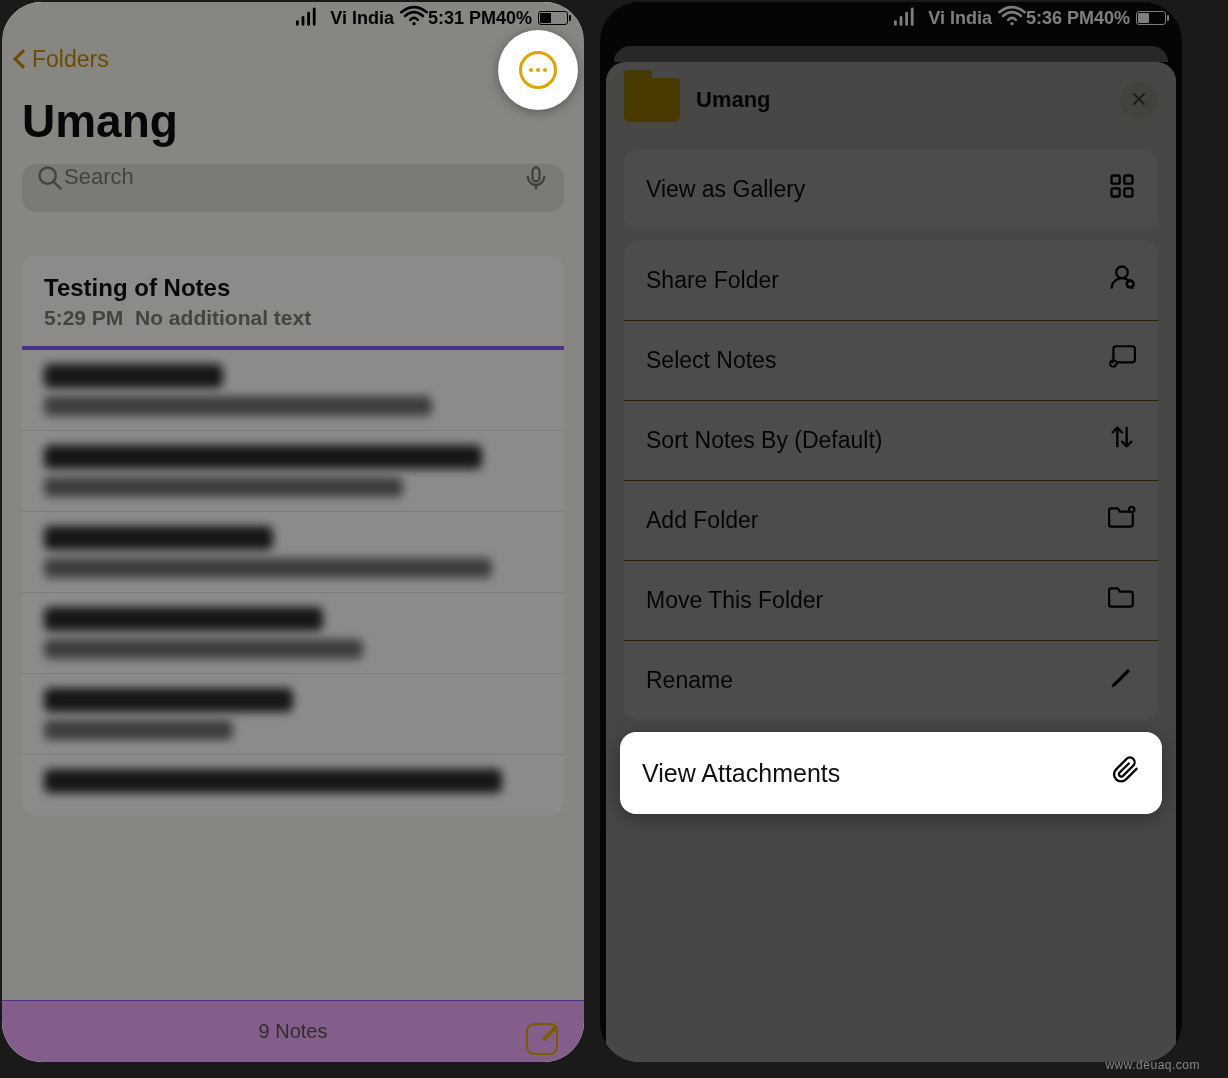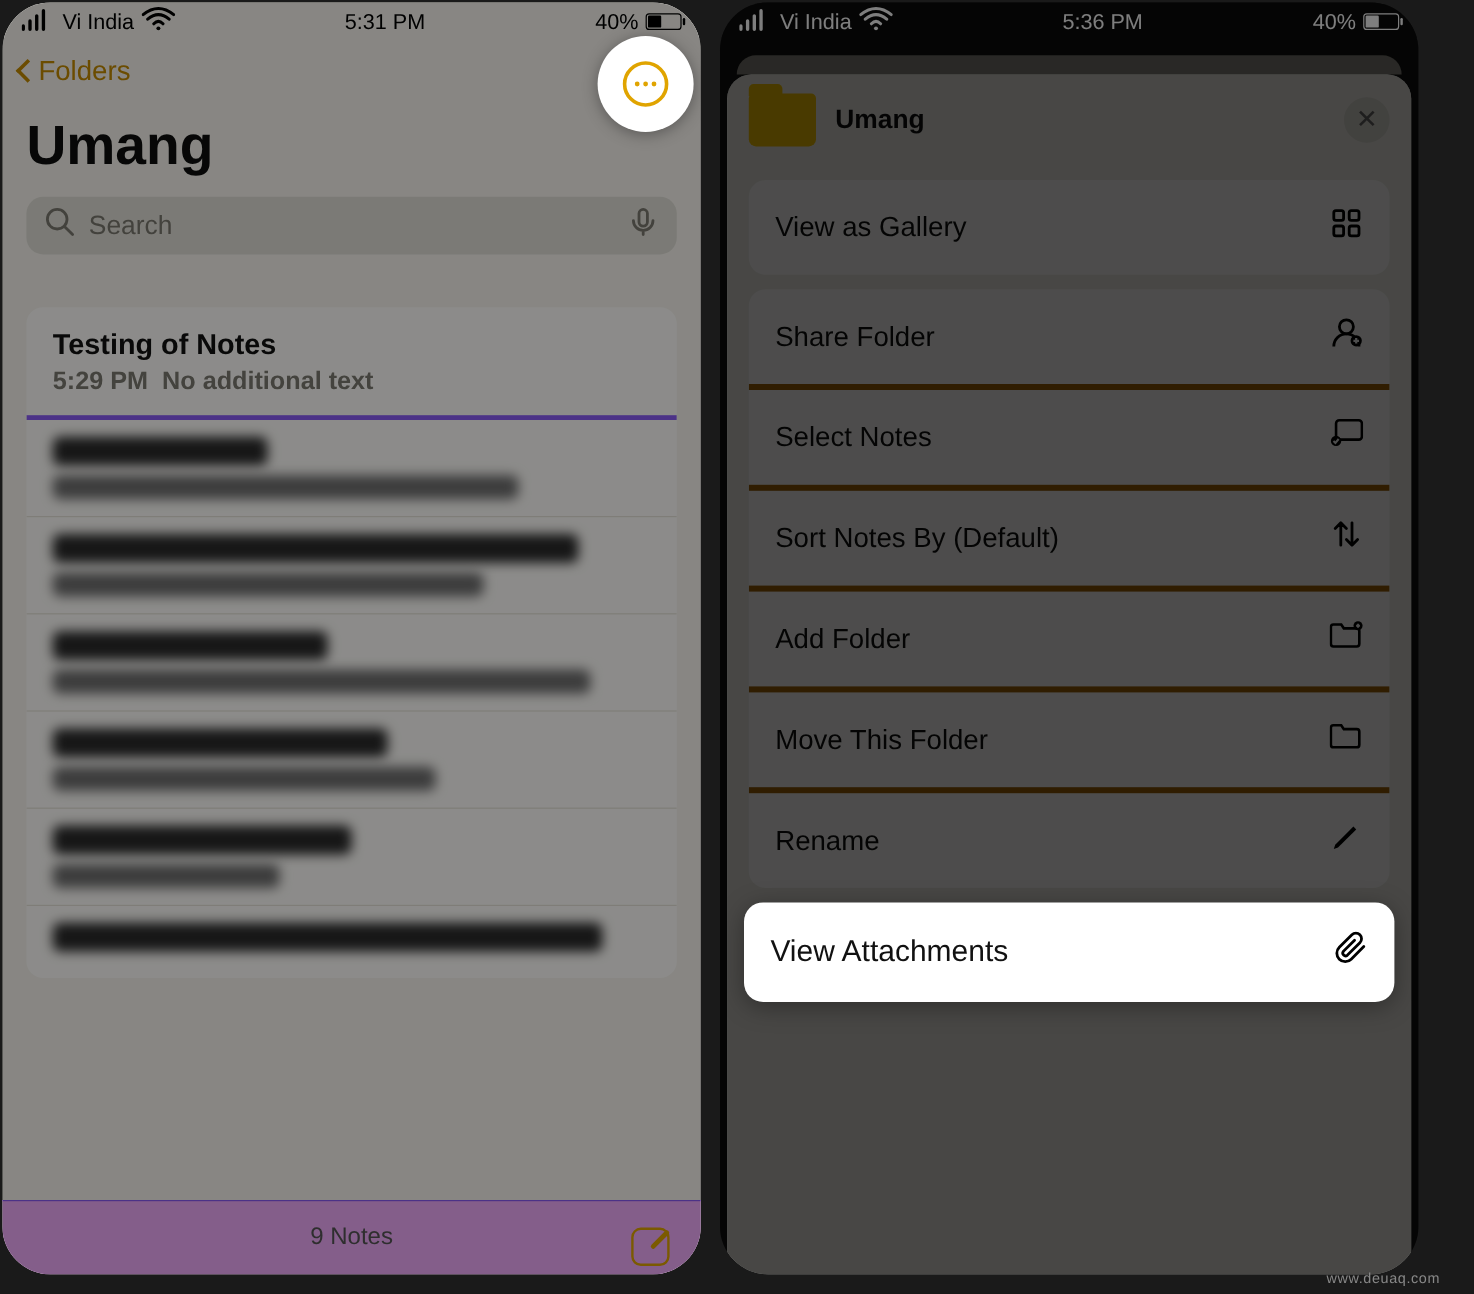--- a/index.html
+++ b/index.html
@@ -25,24 +25,24 @@
   .dim-overlay {
     position: absolute; inset: 0;
     background: rgba(0,0,0,0.45);
     pointer-events: none;
     z-index: 5;
   }
   .status-bar {
     height: 30px;
     display: flex;
     align-items: center;
-    justify-content: space-between;
+    justify-content: flex-end;
     padding: 2px 16px 0;
     font-size: 18px;
-    font-weight: 400;
+    font-weight: 700;
     color: #000;
   }
   .left-phone .status-bar { background: #f7f5ef; }
   .right-phone .status-bar { background: #0a0a0a; color: #e5e5e5; }
   .sb-left, .sb-right { display: flex; align-items: center; gap: 6px; }
   .sb-battery {
     width: 30px; height: 14px;
     border: 1.5px solid currentColor;
     border-radius: 3px;
     position: relative;
@@ -89,23 +89,22 @@
   .more-outline .dot { width:4px; height:4px; background:#e0a400; border-radius:50%; }
   .page-title {
     font-size:46px; font-weight:700; color:#0e0e0e;
     padding: 12px 20px 16px;
   }
   .search-bar {
     margin: 0 20px;
     background:#e1dfd7;
     border-radius:14px;
     height:48px;
-    display:flex; align-items:center;
+    display:flex; 
     padding: 0 14px;
-    gap:10px;
     color:#7a786f;
     font-size:22px;
   }
   .search-bar .icon-search, .note-subtitle { color:#7a786f; }
   .mic-icon { margin-left:auto; }
   .notes-list {
     margin: 44px 20px 0;
     background:#fffefb;
     border-radius:14px;
     overflow:hidden;
@@ -188,21 +187,21 @@
   .card {
     margin: 12px 18px 0;
     background:#fffefb;
     border-radius:14px;
     overflow:hidden;
   }
   .card .row {
     display:flex; align-items:center; justify-content:space-between;
     padding: 22px 22px;
     font-size:23px; color:#111;
-    border-bottom:5px solid #a16207;
+    border-bottom:1px solid #a16207;
   }
   .card .row:last-child { border-bottom:none; }
   .row .icon { color:#000; font-size:26px; }
   .highlight-card {
     margin: 12px 14px 0;
     background:#fff;
     border-radius:16px;
     box-shadow: 0 4px 20px rgba(0,0,0,0.35);
     padding: 24px 22px;
     display:flex; align-items:center; justify-content:space-between;

